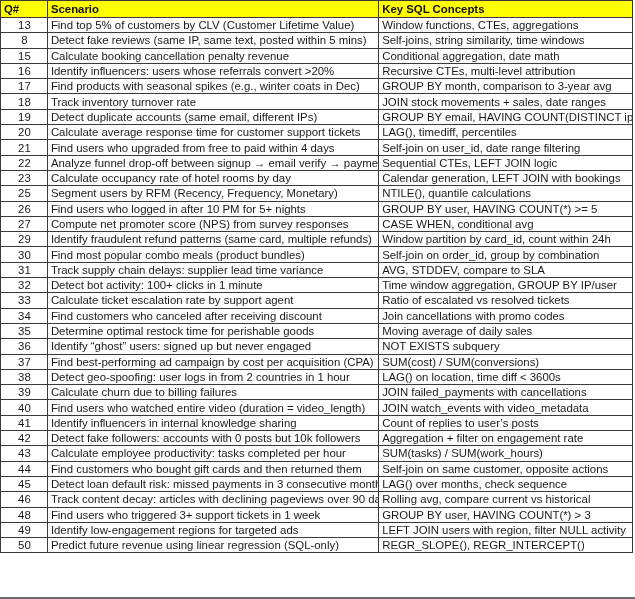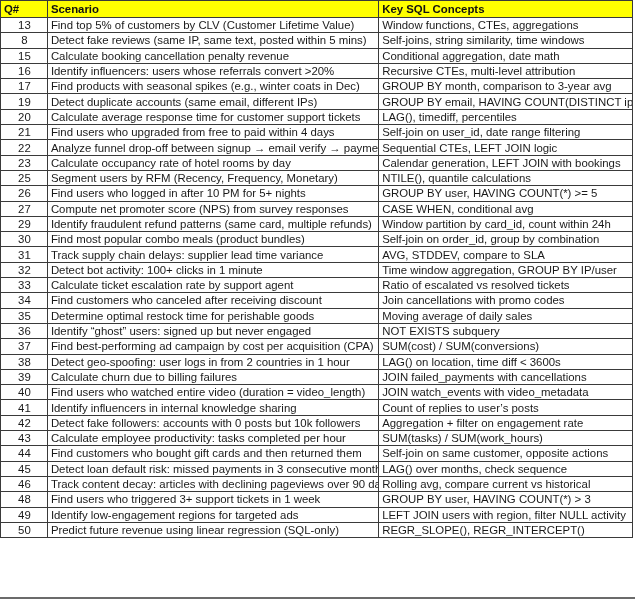--- a/index.html
+++ b/index.html
@@ -58,20 +58,25 @@
         <td class="num">16</td>
         <td>Identify influencers: users whose referrals convert &gt;20%</td>
         <td>Recursive CTEs, multi-level attribution</td>
       </tr>
       <tr>
         <td class="num">17</td>
         <td>Find products with seasonal spikes (e.g., winter coats in Dec)</td>
         <td>GROUP BY month, comparison to 3-year avg</td>
       </tr>
       <tr>
+        <td class="num">18</td>
+        <td>Track inventory turnover rate</td>
+        <td>JOIN stock movements + sales, date ranges</td>
+      </tr>
+      <tr>
         <td class="num">19</td>
         <td>Detect duplicate accounts (same email, different IPs)</td>
         <td>GROUP BY email, HAVING COUNT(DISTINCT ip) &gt; 1</td>
       </tr>
       <tr>
         <td class="num">20</td>
         <td>Calculate average response time for customer support tickets</td>
         <td>LAG(), timediff, percentiles</td>
       </tr>
       <tr>

